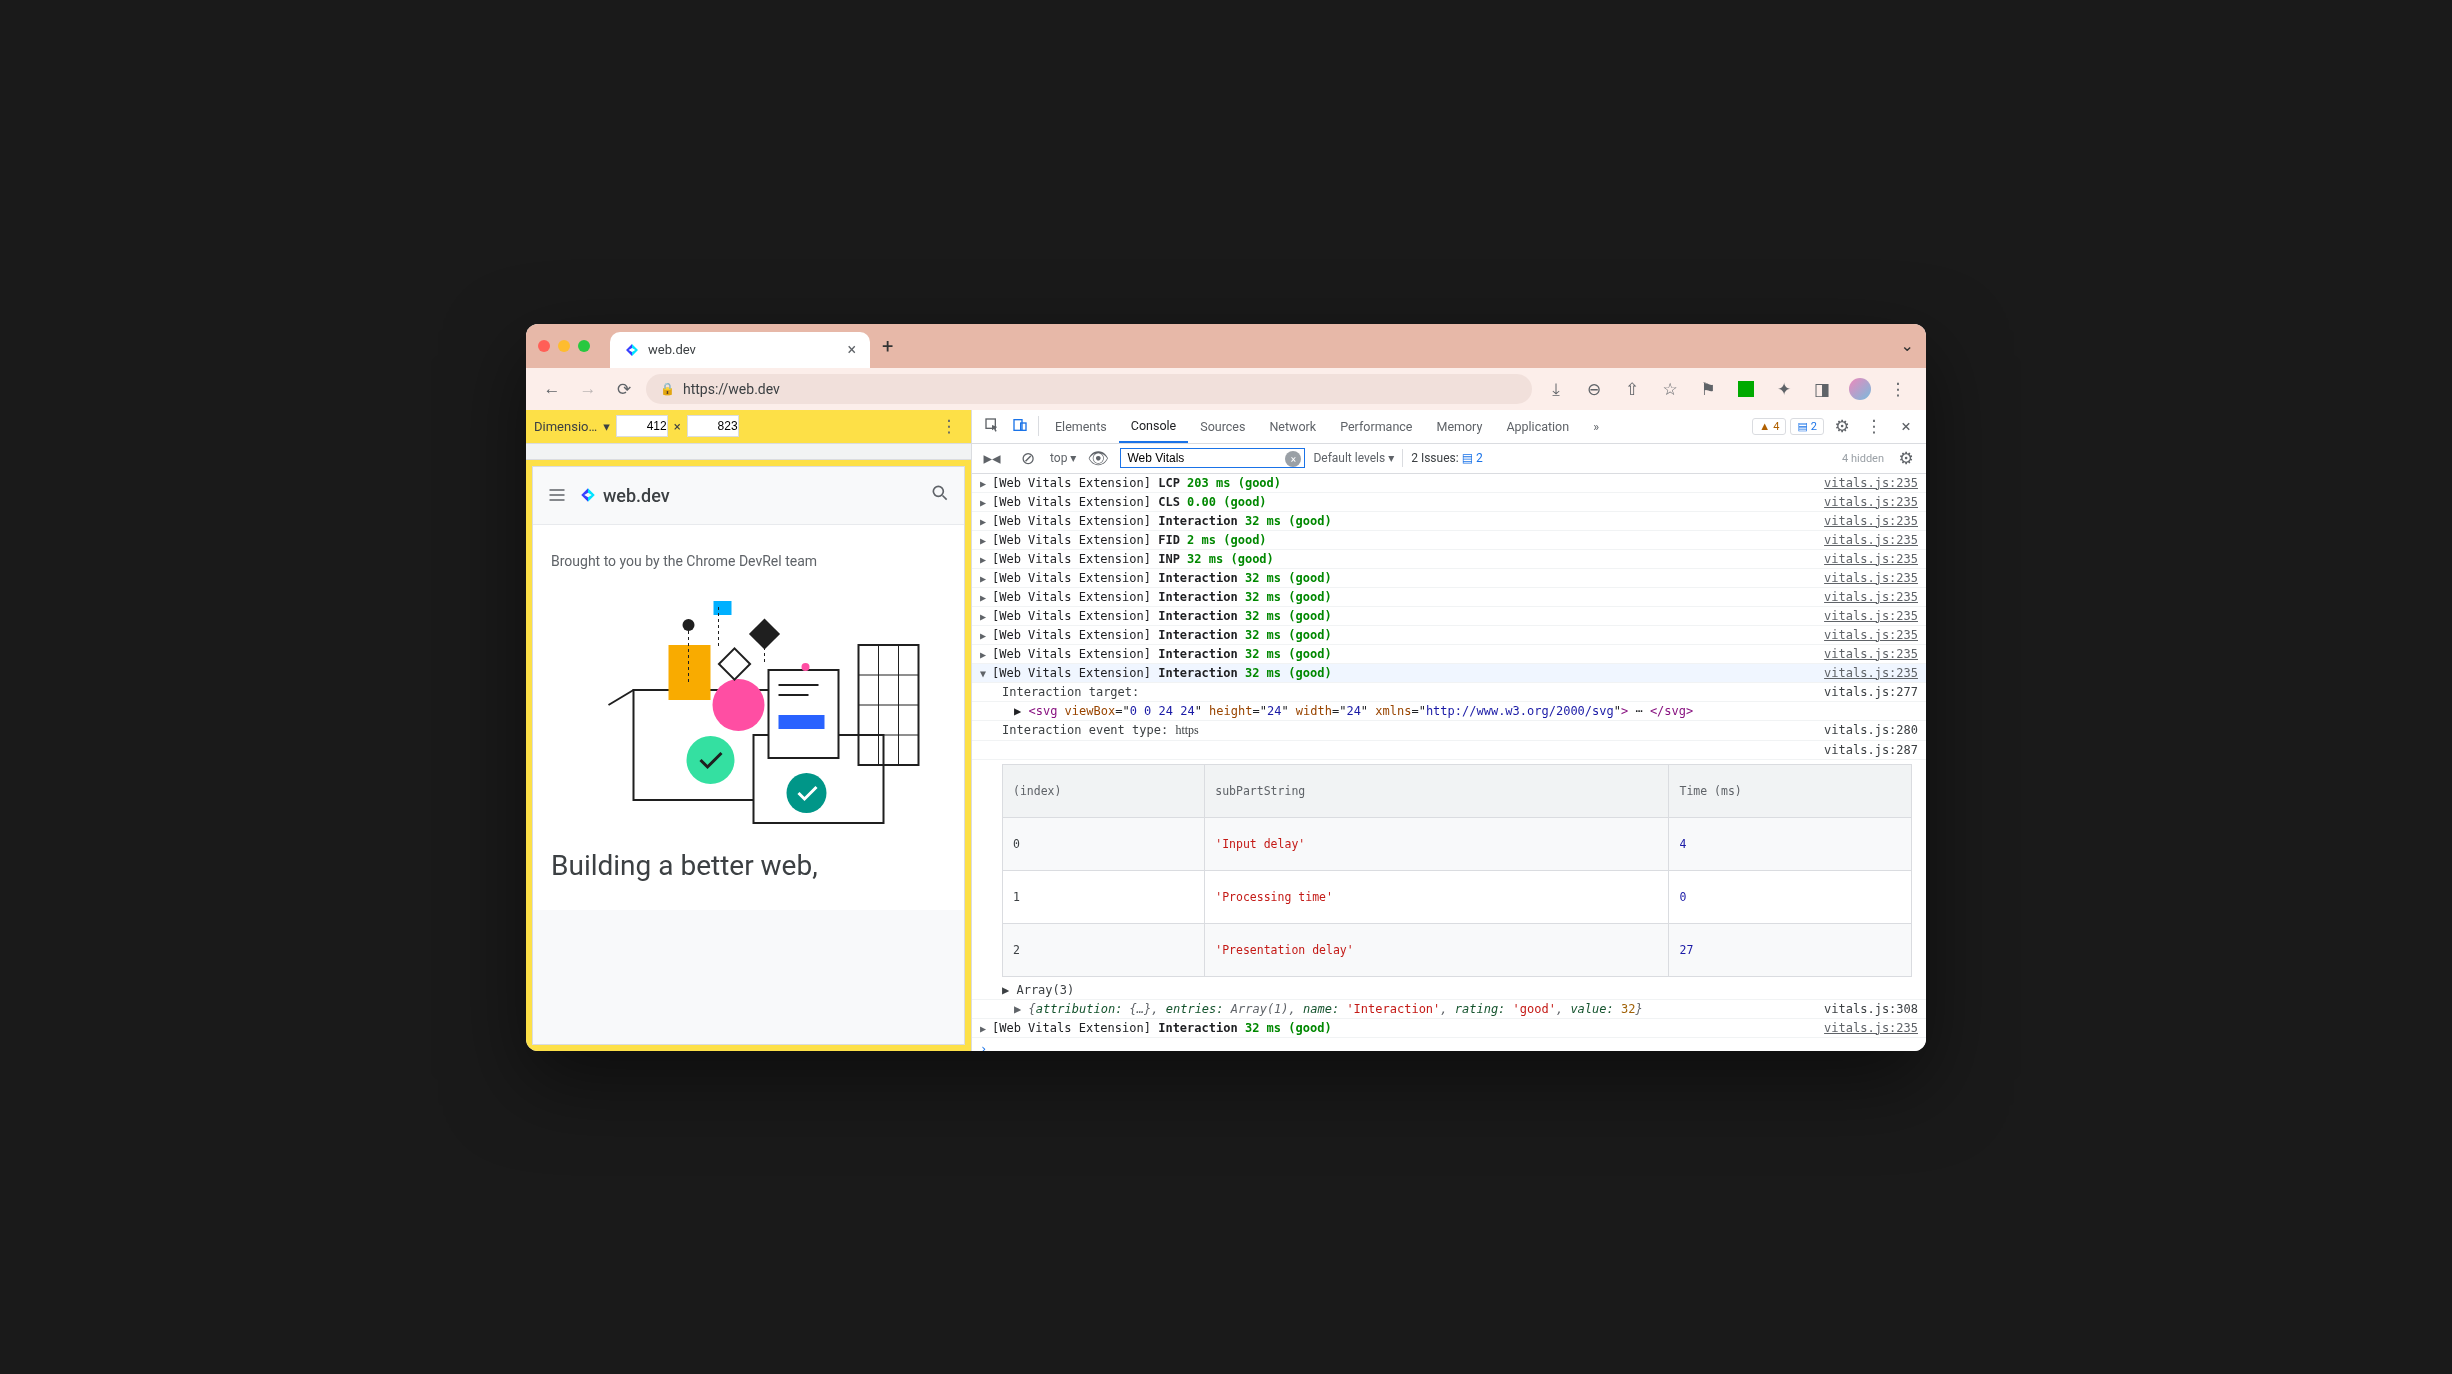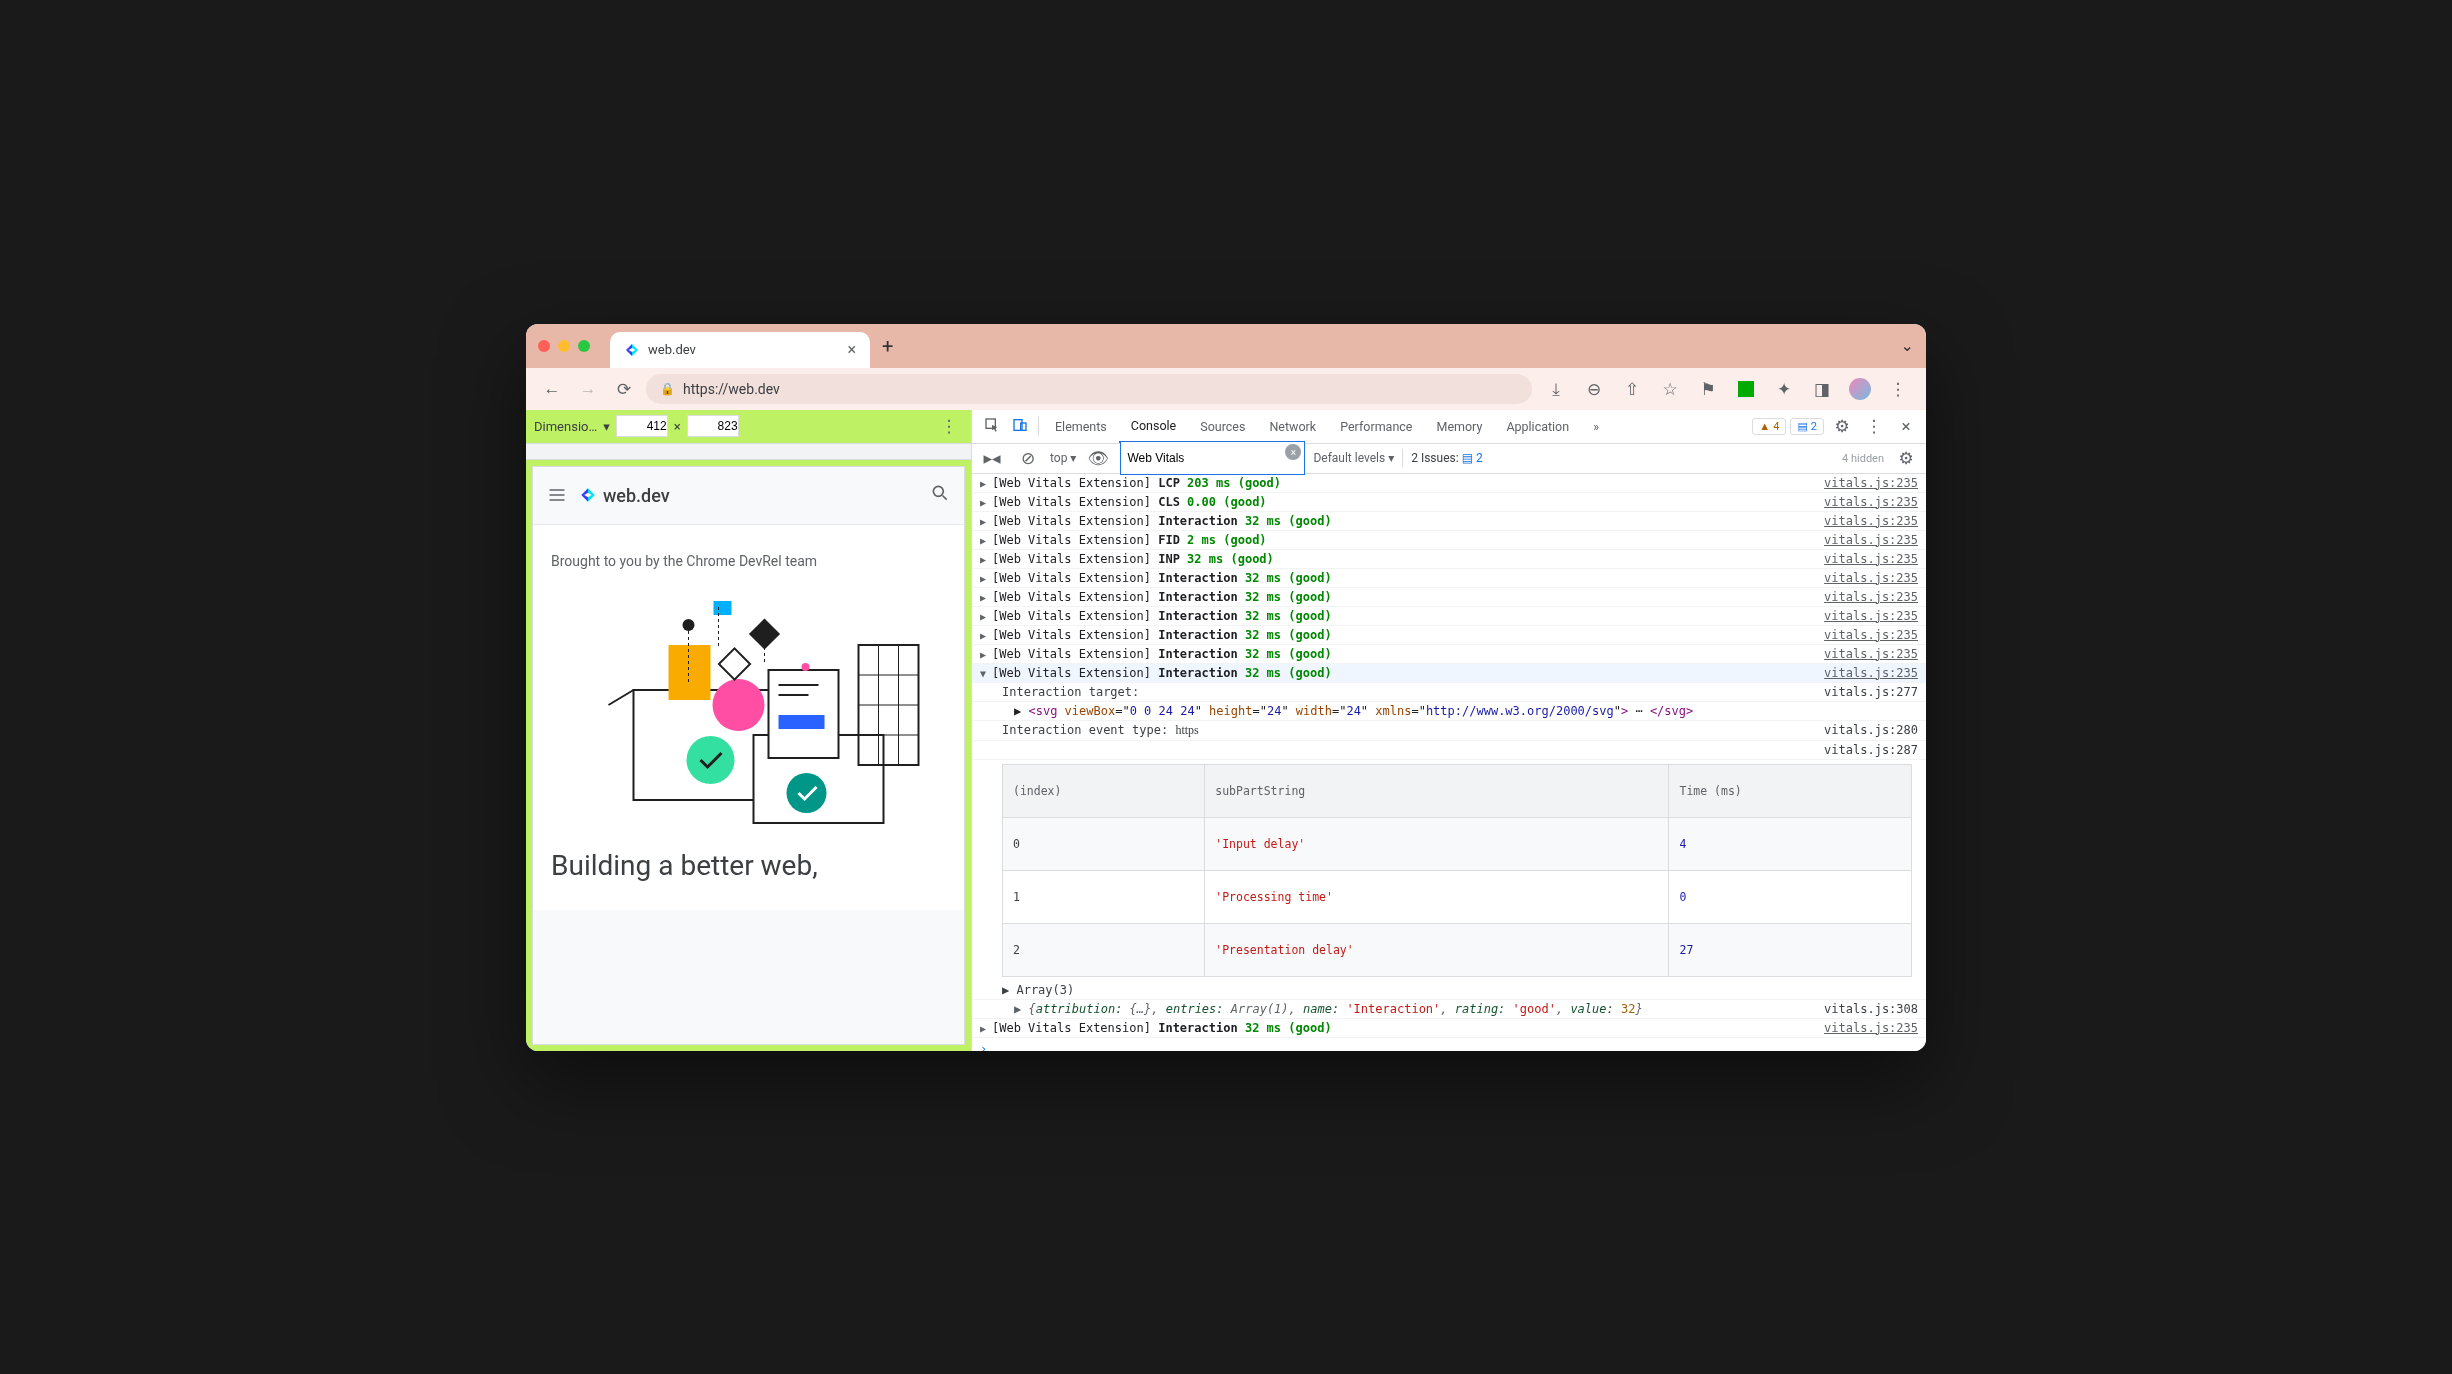--- a/index.html
+++ b/index.html
@@ -17,21 +17,21 @@
 .urlbar { height:42px; background:#fceeea; display:flex; align-items:center; padding:0 12px; gap:8px; }
 .nav-icon { width:28px; height:28px; display:flex; align-items:center; justify-content:center; color:#5f6368; font-size:17px; }
 .urlfield { flex:1; height:30px; background:#f1e0db; border-radius:15px; display:flex; align-items:center; padding:0 14px; gap:8px; font-size:14px; color:#3c4043; }
 .urlfield .lock{font-size:12px}
 .urlbar .right-icons { display:flex; gap:6px; align-items:center; }
 .urlbar .right-icons .nav-icon{width:32px}
 .ext-green{width:16px;height:16px;background:#0a0}
 .avatar{width:22px;height:22px;border-radius:50%;background:linear-gradient(135deg,#e8b,#7bd)}
 .body { flex:1; display:flex; overflow:hidden; }
 
-.device-panel { width: 446px; border-right:1px solid #dadce0; display:flex; flex-direction:column; background:#bef264; }
+.device-panel { width: 446px; border-right:1px solid #dadce0; display:flex; flex-direction:column; background:#fde047; }
 .device-bar { height:34px; border-bottom:1px solid #dadce0; display:flex; align-items:center; padding:0 8px; gap:6px; font-size:13px; color:#3c4043; }
 .device-bar input{width:52px; height:22px; border:1px solid #dadce0; text-align:right; font-size:12px}
 .device-bar .more{margin-left:auto}
 .device-ruler{height:16px; background:#f1f3f4; border-bottom:1px solid #dadce0}
 .mobile-viewport{flex:1; background:#f8f9fa; margin:6px; border:1px solid #dadce0; overflow:hidden; display:flex; flex-direction:column}
 .mobile-header{height:58px; display:flex; align-items:center; padding:0 14px; gap:12px; border-bottom:1px solid #e8eaed}
 .hamburger{width:20px}
 .webdev-logo{display:flex;align-items:center;gap:6px;font-size:18px;color:#3c4043;font-weight:500}
 .webdev-mark{width:18px;height:18px}
 .mobile-header .search{margin-left:auto;color:#5f6368}
@@ -46,21 +46,21 @@
 .dt-tabs{height:34px; border-bottom:1px solid #dadce0; display:flex; align-items:center; padding-left:6px}
 .dt-tabs .icon{width:28px;text-align:center;color:#5f6368}
 .dt-tab{padding:0 12px; height:100%; display:flex; align-items:center; color:#5f6368; cursor:pointer; font-size:12.5px}
 .dt-tab.active{color:#202124; border-bottom:2px solid #1a73e8}
 .dt-tabs .right{margin-left:auto; display:flex; align-items:center; gap:4px; padding-right:6px}
 .badge{display:flex; align-items:center; gap:3px; padding:1px 6px; border:1px solid #dadce0; border-radius:3px; font-size:11px}
 .badge.warn{color:#b06000}
 .badge.info{color:#1a73e8}
 .dt-toolbar{height:30px; border-bottom:1px solid #dadce0; display:flex; align-items:center; padding:0 6px; gap:8px}
 .dt-toolbar .sel{font-size:12px; color:#5f6368}
-.filter-input{flex:0 0 384px; height:34px; border:1px solid #1a73e8; padding:0 22px 0 6px; font-size:12px; position:relative}
+.filter-input{flex:0 0 384px; height:20px; border:1px solid #1a73e8; padding:0 22px 0 6px; font-size:12px; position:relative}
 .filter-wrap{position:relative}
 .filter-clear{position:absolute; right:4px; top:3px; width:16px; height:16px; border-radius:50%; background:#9aa0a6; color:#fff; font-size:10px; display:flex; align-items:center; justify-content:center}
 .console-body{flex:1; overflow:auto; font-family: Menlo, Consolas, monospace; font-size:12px}
 .log{display:flex; padding:2px 8px; border-bottom:1px solid #f1f3f4; align-items:baseline}
 .log .arrow{width:12px; color:#5f6368; font-size:10px}
 .log .msg{flex:1}
 .log .src{color:#5f6368; text-decoration:underline; margin-left:20px}
 .prefix{color:#202124; font-weight:400}
 .metric{color:#202124; font-weight:700}
 .good{color:#080; font-weight:700}

